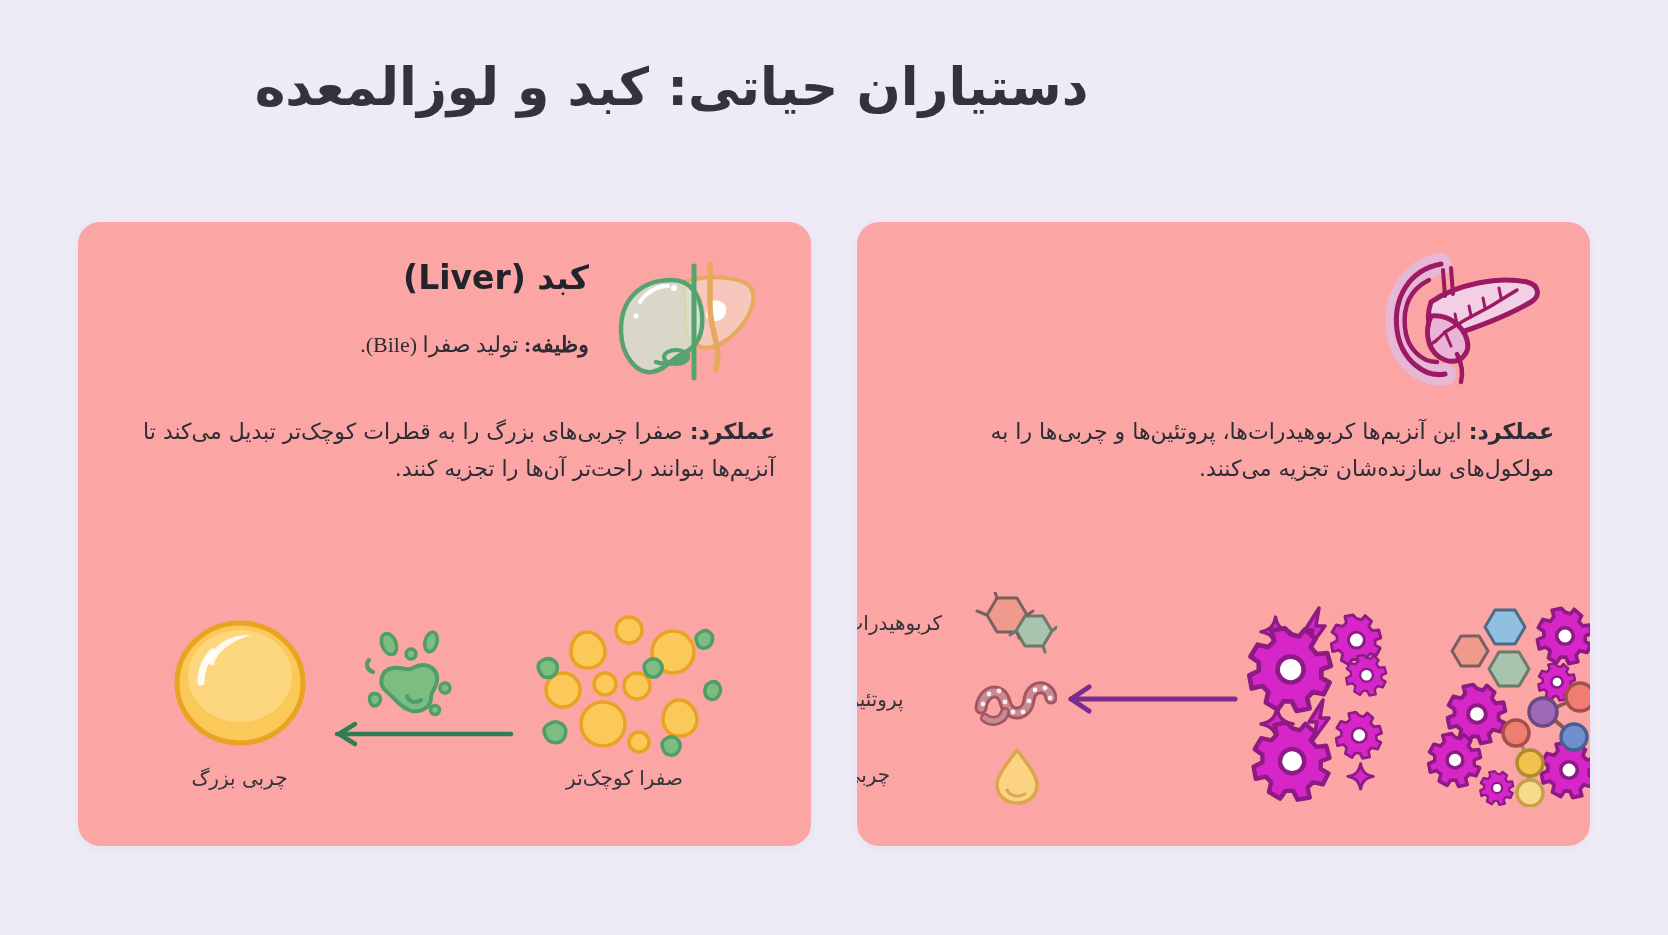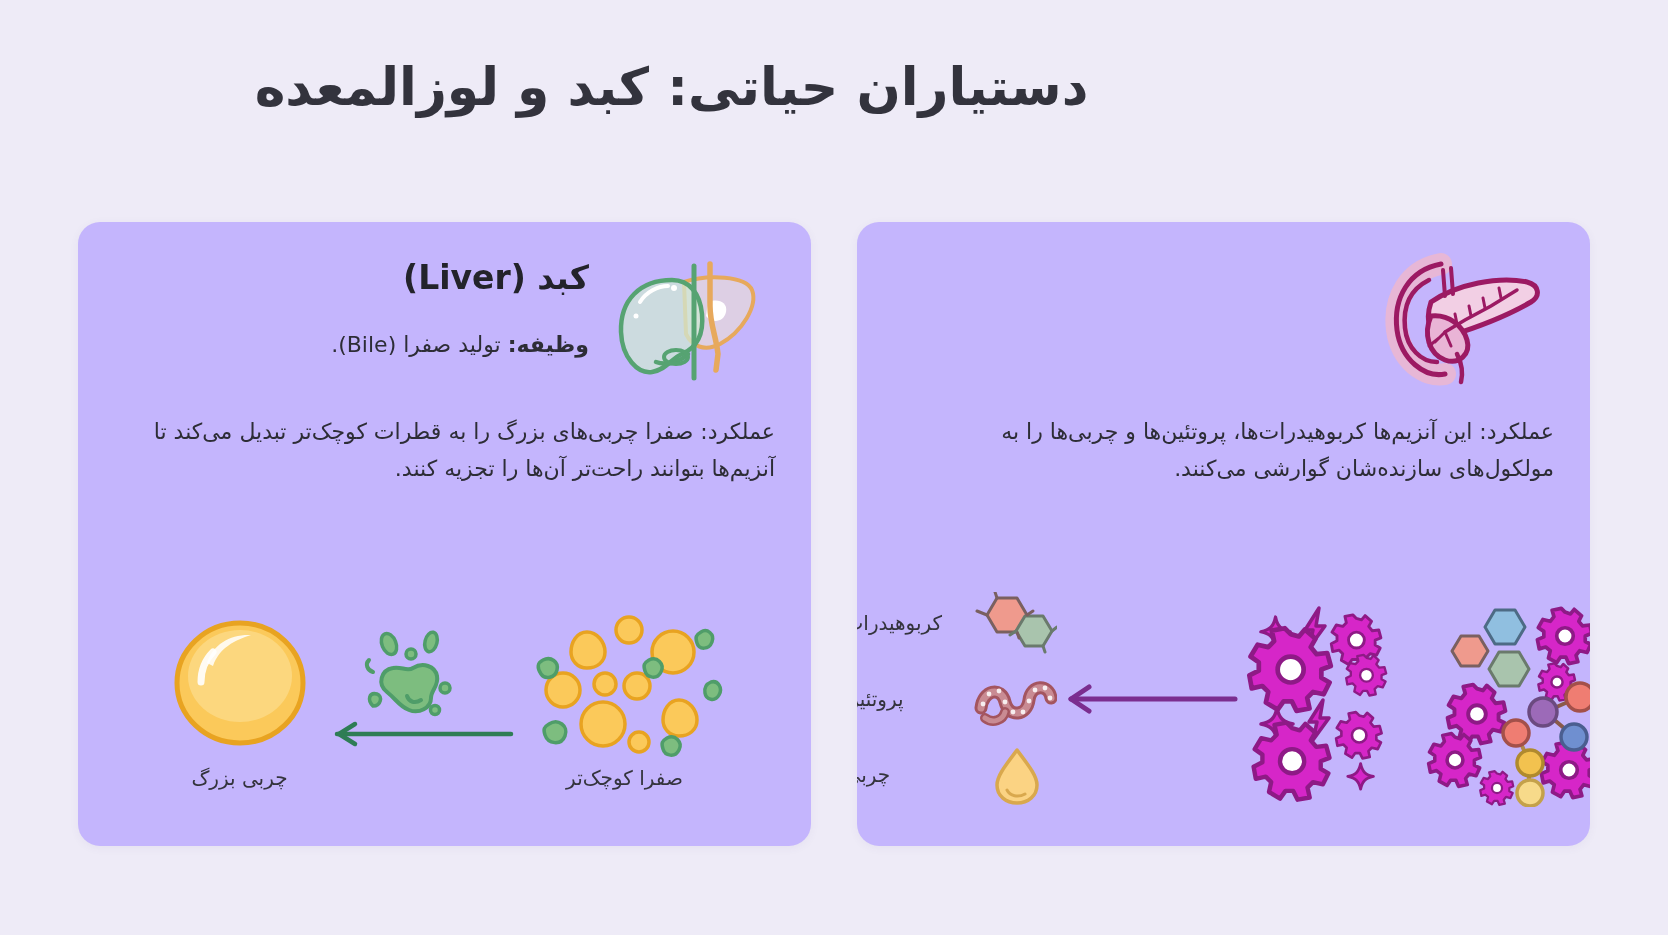--- a/index.html
+++ b/index.html
@@ -45,21 +45,21 @@
     left: 78px;
     width: 1512px;
     height: 624px;
     display: flex;
     flex-direction: row-reverse;
     gap: 46px;
   }
 
   .card {
     flex: 1 1 0;
-    background: #c4b5fd;
+    background: #fca5a5;
     border-radius: 22px;
     box-shadow: 0 2px 10px rgba(90, 70, 140, 0.06);
     position: relative;
     padding: 26px 34px 18px 34px;
     overflow: hidden;
   }
 
   
   .card-head {
     display: flex;
@@ -91,35 +91,36 @@
     color: #23232b;
     line-height: 1.2;
     white-space: nowrap;
   }
 
   .fact-line {
     margin-top: 30px;
     font-size: 22px;
     line-height: 1.55;
     color: #2d2d36;
+    font-family: Liberation Serif, serif;
   }
 
   .fact-line b { font-weight: bold; }
 
   .desc-block {
     margin-top: 26px;
     text-align: right;
     direction: rtl;
     font-size: 22px;
     line-height: 1.68;
     color: #2d2d36;
     padding-right: 2px;
   }
 
-  .desc-block b { font-weight: normal; }
+  .desc-block b { font-weight: bold; }
 
   
   .process {
     position: absolute;
     bottom: 22px;
     left: 0;
     width: 100%;
     height: 250px;
     display: flex;
     flex-direction: row-reverse;
@@ -306,21 +307,21 @@
             <path d="M66 82 L56 92 M66 82 L72 96 M60 88 L50 96" fill="none" stroke="#9c1a63" stroke-width="3" stroke-linecap="round"></path>
 
             <path d="M78 104 C84 116 84 124 82 132" fill="none" stroke="#9c1a63" stroke-width="4.5" stroke-linecap="round"></path>
             <path d="M66 46 L64 20 M74 44 L72 18" fill="none" stroke="#9c1a63" stroke-width="4" stroke-linecap="round"></path>
           </svg>
         </div>
 
       </div>
 
       <div class="desc-block">
-        <b>عملکرد:</b><span> این آنزیم‌ها کربوهیدرات‌ها، پروتئین‌ها و چربی‌ها را به مولکول‌های سازنده‌شان گوارشی می‌کنند.</span>
+        <b>عملکرد:</b><span> این آنزیم‌ها کربوهیدرات‌ها، پروتئین‌ها و چربی‌ها را به مولکول‌های سازنده‌شان تجزیه می‌کنند.</span>
       </div>
 
       <div class="process">
 
         <div class="inputs">
 
           <div class="input-row">
             <svg width="88" height="62" viewBox="0 0 88 62" aria-hidden="true">
               <polygon points="28,6 48,6 58,23 48,40 28,40 18,23" fill="#ef9a8d" stroke="#7a6060" stroke-width="3" stroke-linejoin="round"></polygon>
               <polygon points="56,24 74,24 83,39 74,54 56,54 47,39" fill="#a9c4ad" stroke="#6a7a6c" stroke-width="3" stroke-linejoin="round"></polygon>

